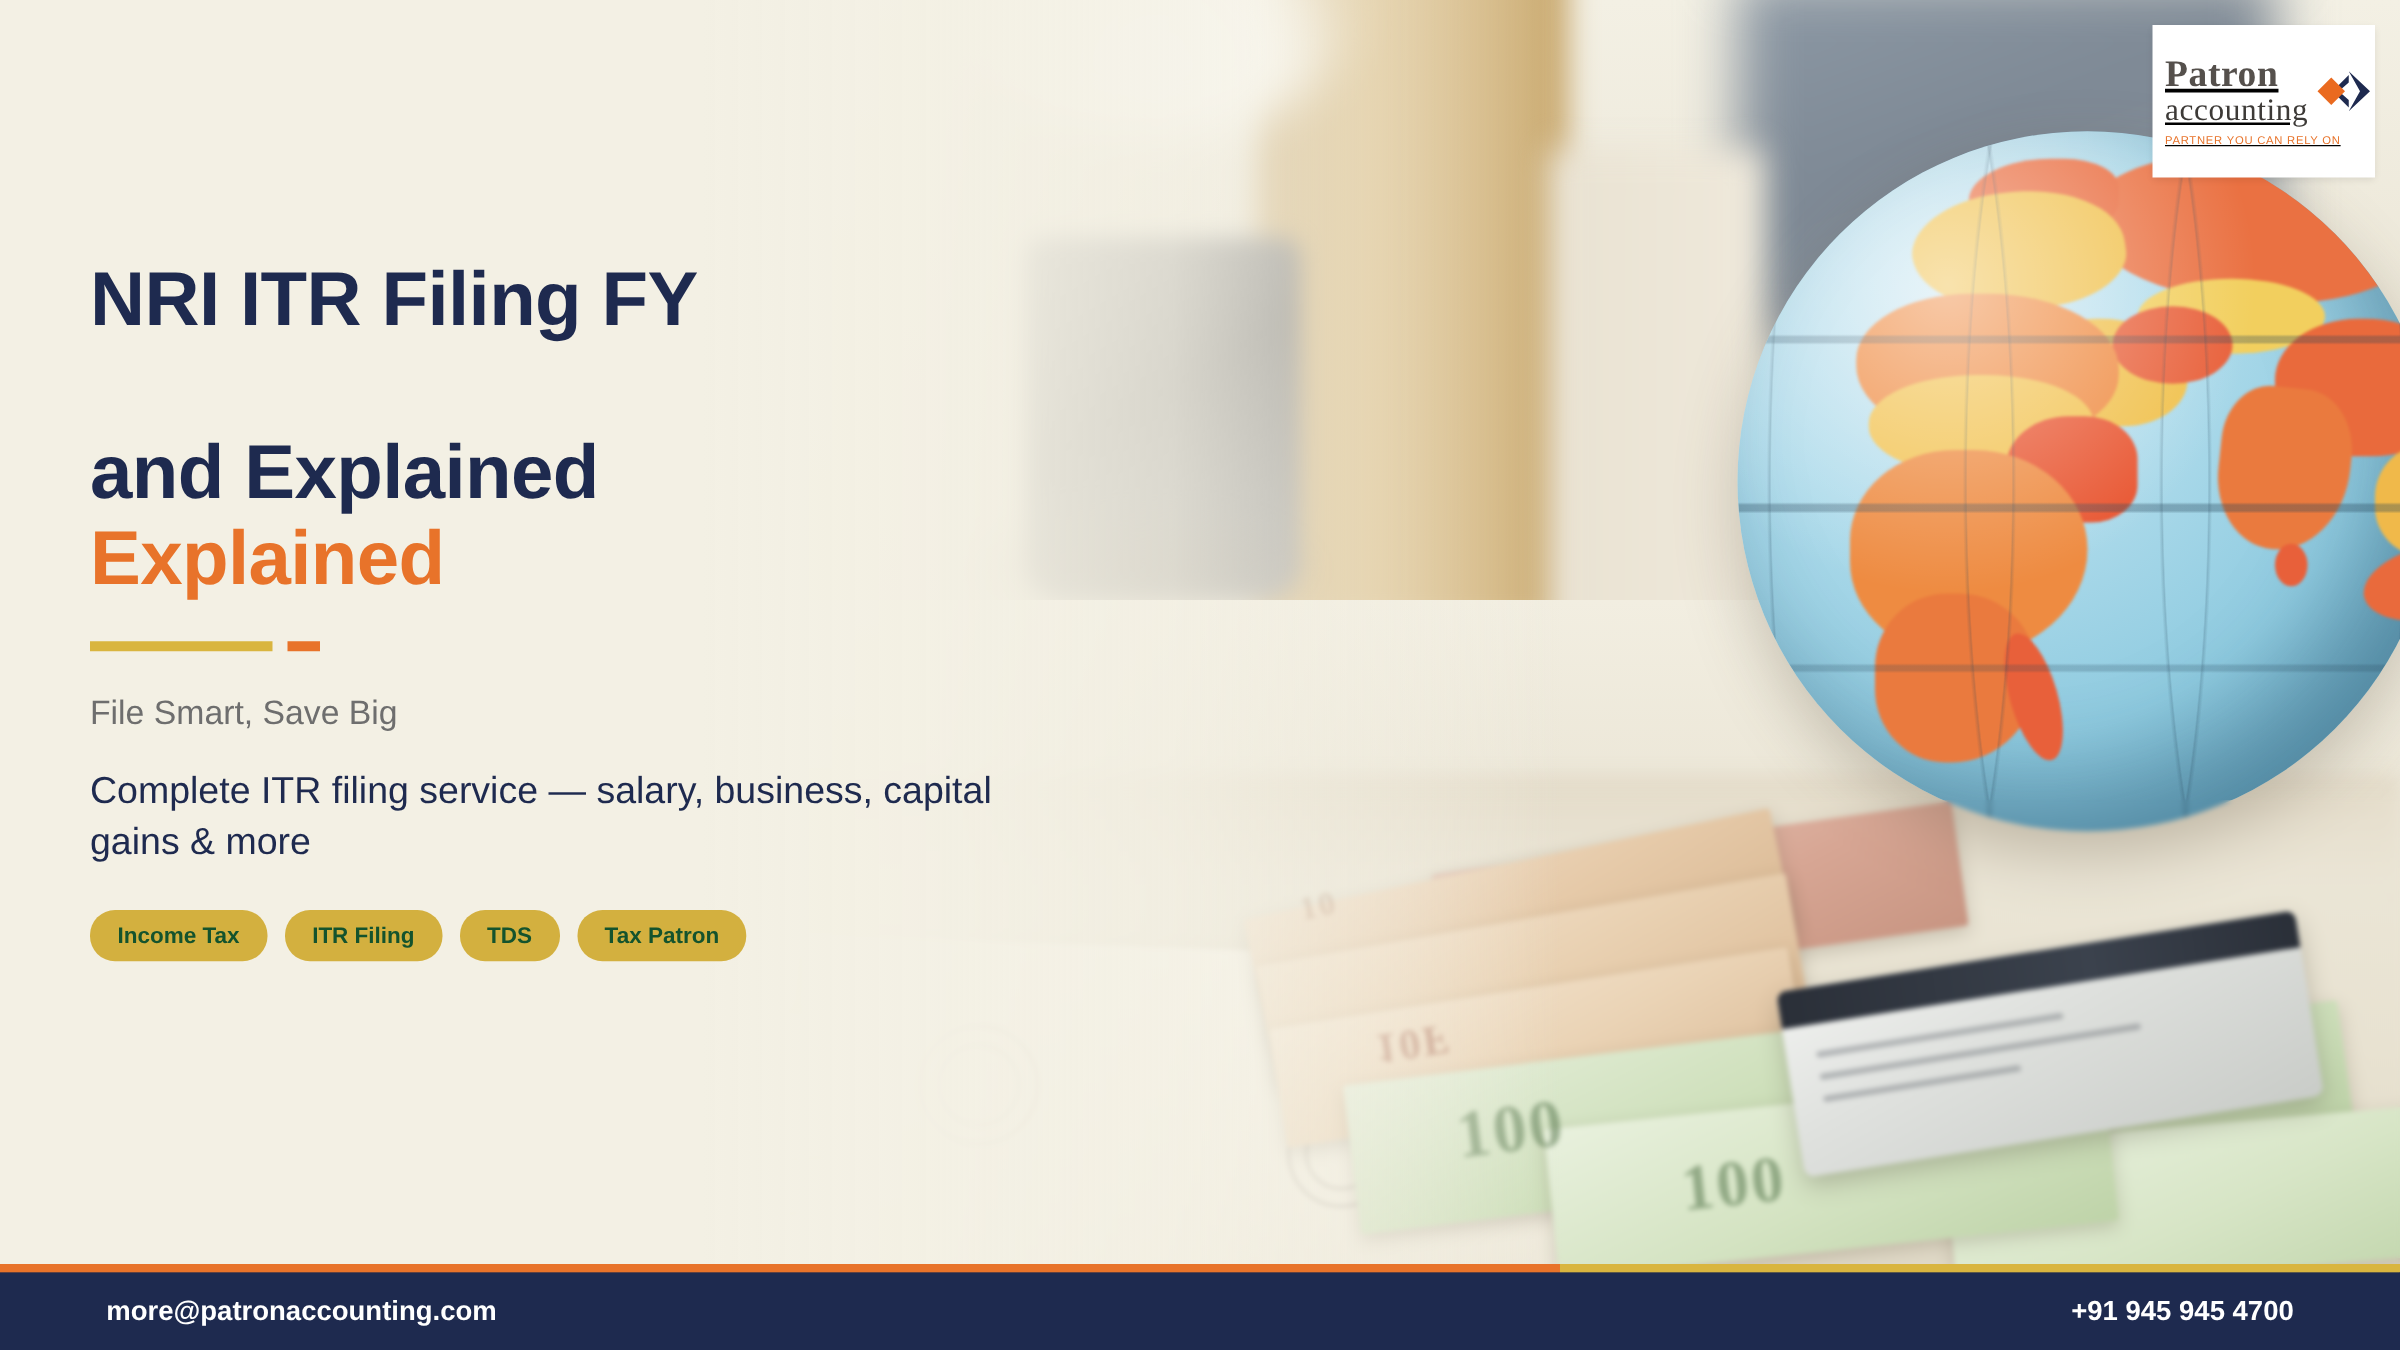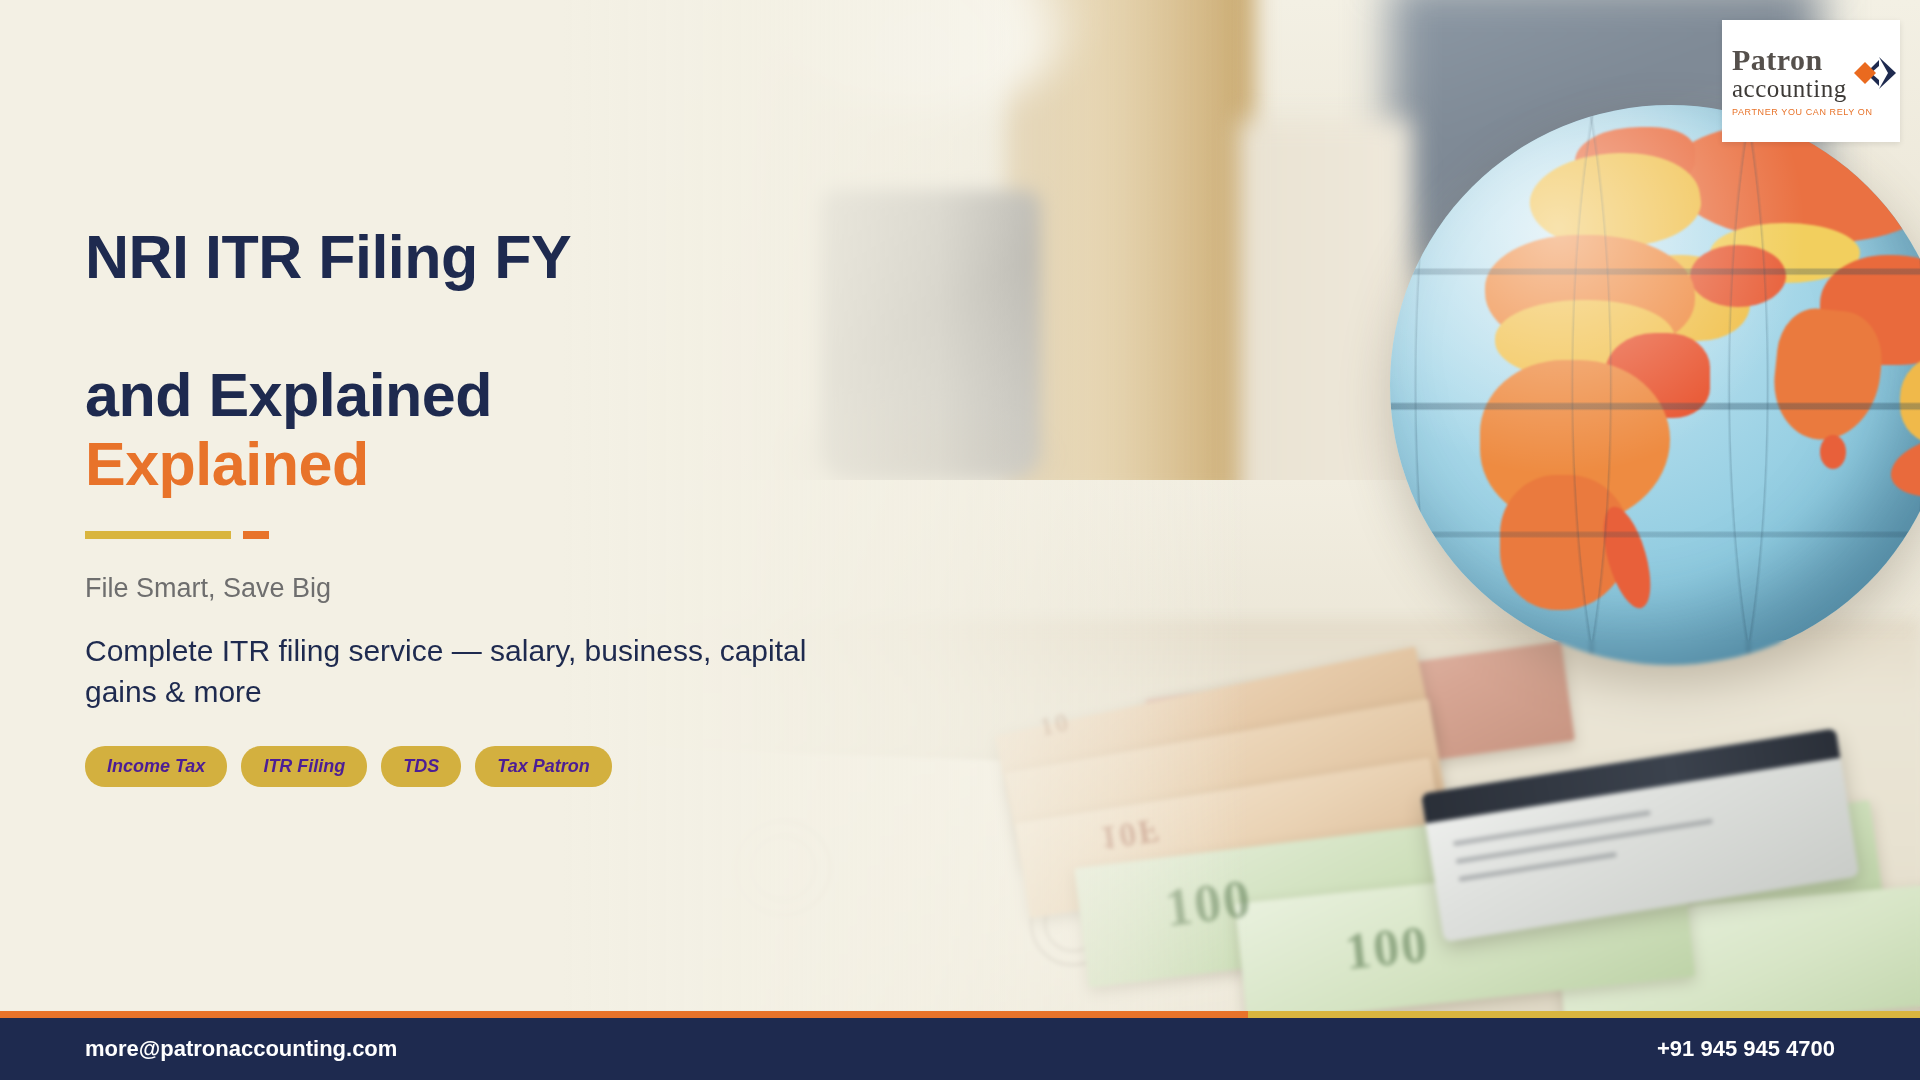--- a/index.html
+++ b/index.html
@@ -195,21 +195,21 @@
     background:linear-gradient(90deg,
       rgba(243,240,228,1) 0%,
       rgba(243,240,228,1) 45%,
       rgba(243,240,228,.96) 60%,
       rgba(243,240,228,.80) 75%,
       rgba(243,240,228,.40) 90%,
       rgba(243,240,228,0) 100%);
   }
 
   
-  .content { position:absolute; left:85px; top:0; width:900px;margin-top:18px; }
+  .content { position:absolute; left:72px; top:0; width:900px; }
 
   .headline {
     margin-top:205px;
     font-size:61px;
     line-height:1.13;
     font-weight:700;
     color:#1e2a4f;
     letter-spacing:-0.5px;
     max-width:760px;
   }
@@ -229,38 +229,37 @@
     margin-top:26px;
     font-size:30px;
     line-height:1.38;
     color:#1e2a4f;
     max-width:800px;
   }
 
   .pills { margin-top:34px; display:flex; gap:14px; }
   .pill {
     background:#d3b03f;
-    color:#4c1d95;
+    color:#14532d;
     font-size:18px;
     font-weight:700;
     padding:10px 22px;
     border-radius:20px;
     white-space:nowrap;
-    font-style:italic;
   }
 
   
   .logo-box {
     position:absolute; right:20px; top:20px;
     width:178px; height:122px;
     background:#ffffff;
     display:flex; flex-direction:column; justify-content:center;
     box-shadow:0 2px 6px rgba(0,0,0,.10);
   }
-  .logo-inner { position:relative; padding:0 10px; }
+  .logo-inner { position:relative; padding:0 10px;text-decoration:underline; }
   .logo-patron {
     font-family:"Liberation Serif", serif;
     font-size:30px; font-weight:700; color:#55504c;
     letter-spacing:.5px; line-height:1;
   }
   .logo-accounting {
     font-family:"Liberation Serif", serif;
     font-size:25px; color:#3d3a37; letter-spacing:.5px;
     line-height:1.05; margin-top:1px;
   }

